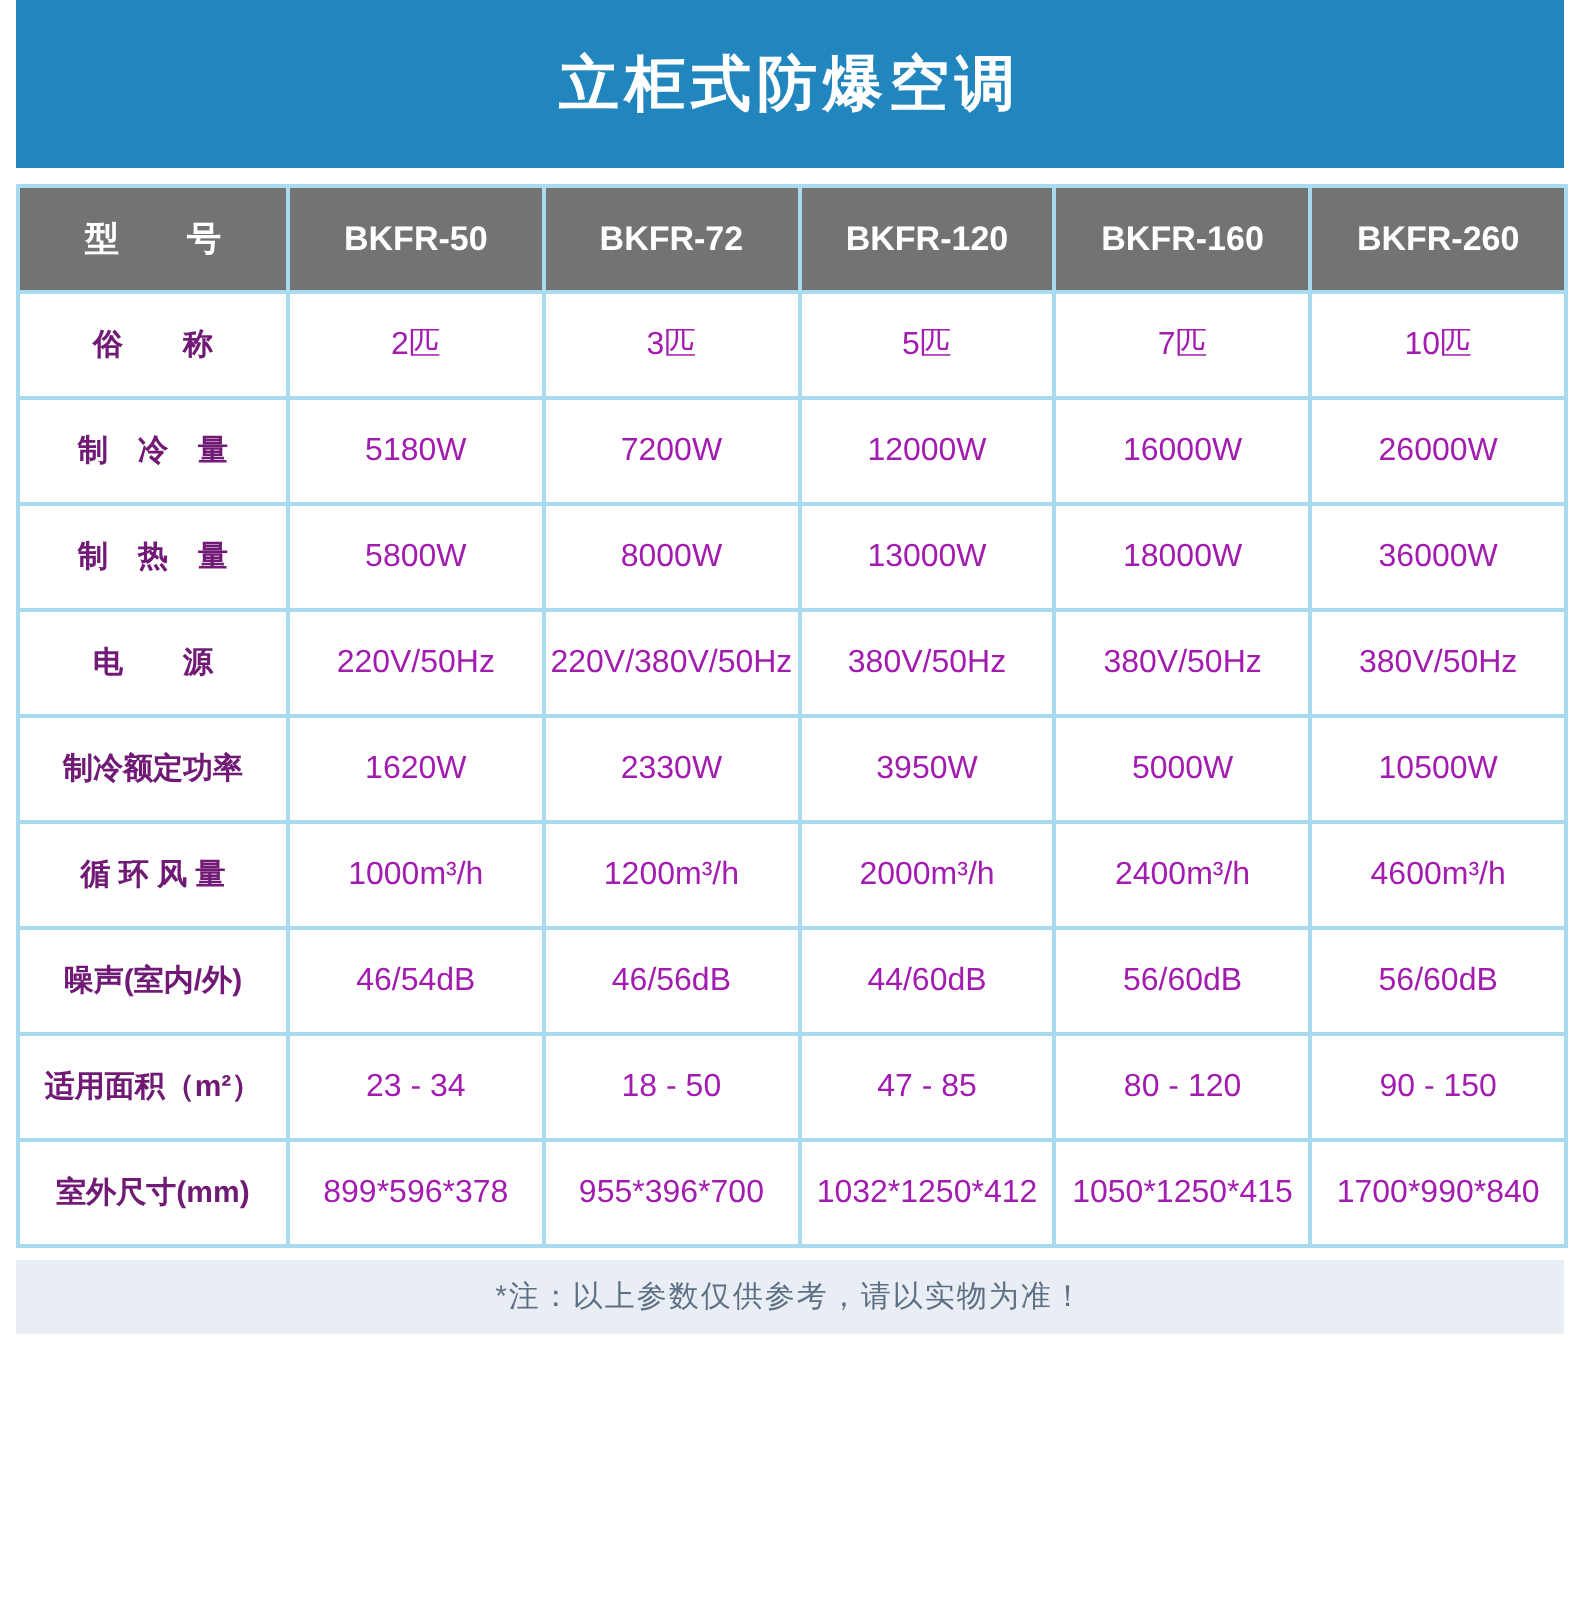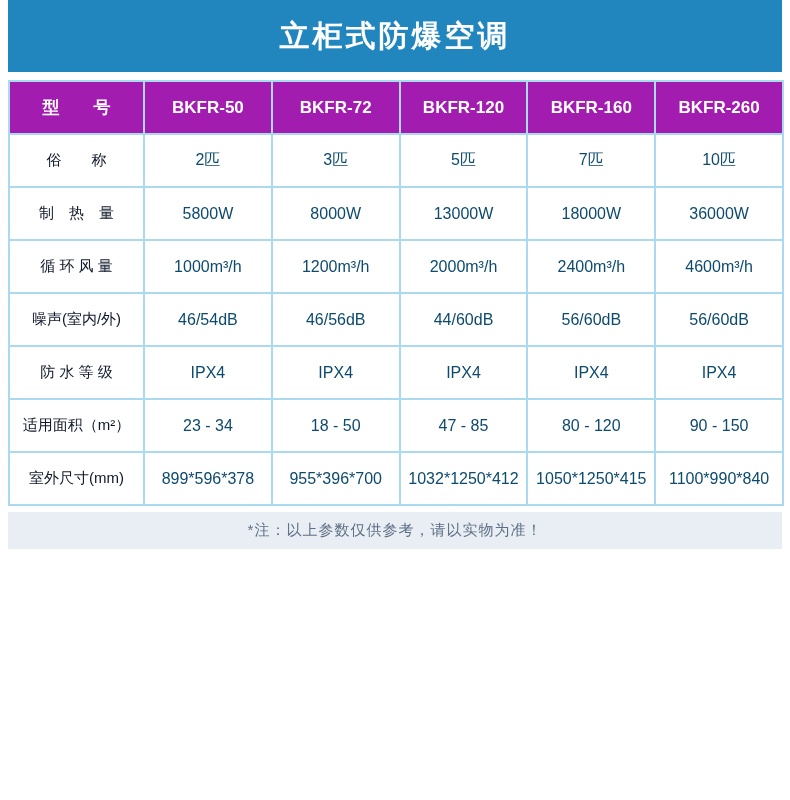--- a/index.html
+++ b/index.html
@@ -3,59 +3,59 @@
 <meta charset="utf-8">
 <style>
   html,body{margin:0;padding:0;background:#ffffff;}
   body{
     width:790px;height:800px;
     font-family:"Liberation Sans","DejaVu Sans",sans-serif;
     -webkit-font-smoothing:antialiased;
   }
   .page{width:774px;margin:0 auto;padding-top:0;}
   .title-bar{
-    height:72px;
+    height:84px;
     background:#2286BE;
     color:#ffffff;
     display:flex;align-items:center;justify-content:center;
     font-size:30px;font-weight:bold;letter-spacing:3px;
   }
   table.spec{
     width:774px;
     border-collapse:collapse;
     table-layout:fixed;
     margin-top:8px;
   }
   table.spec th, table.spec td{
     border:2px solid #A9DAEF;
     height:51px;
     text-align:center;
     vertical-align:middle;
     padding:0 2px;
     overflow:hidden;
   }
   thead th{
-    background:#a21caf;
+    background:#737373;
     color:#ffffff;
     font-size:17px;
     font-weight:bold;
     border-color:#BFE4F5;
     border-top-color:#A9DAEF;
     border-bottom-color:#A9DAEF;
     height:52px;
   }
   thead th:first-child{border-left-color:#A9DAEF;}
   thead th:last-child{border-right-color:#A9DAEF;margin-top:24px;}
   td.row-label{
-    color:#0f172a;
-    font-weight:normal;
+    color:#701a75;
+    font-weight:bold;
     font-size:15px;
   }
   td.value{
-    color:#0c4a6e;
+    color:#a21caf;
     font-size:16px;
   }
   .footnote-bar{
     margin-top:6px;
     height:37px;
     background:#E9EEF4;
     display:flex;align-items:center;justify-content:center;
     color:#5E7085;
     font-size:15px;
     letter-spacing:1px;
@@ -90,65 +90,81 @@
     <tbody>
       <tr>
         <td class="row-label">俗　　称</td>
         <td class="value">2匹</td>
         <td class="value">3匹</td>
         <td class="value">5匹</td>
         <td class="value">7匹</td>
         <td class="value">10匹</td>
       </tr>
       <tr>
+        <td class="row-label">制　冷　量</td>
+        <td class="value">5180W</td>
+        <td class="value">7200W</td>
+        <td class="value">12000W</td>
+        <td class="value">16000W</td>
+        <td class="value">26000W</td>
+      </tr>
+      <tr>
         <td class="row-label">制　热　量</td>
         <td class="value">5800W</td>
         <td class="value">8000W</td>
         <td class="value">13000W</td>
         <td class="value">18000W</td>
         <td class="value">36000W</td>
+      </tr>
+      <tr>
+        <td class="row-label">电　　源</td>
+        <td class="value">220V/50Hz</td>
+        <td class="value">220V/380V/50Hz</td>
+        <td class="value">380V/50Hz</td>
+        <td class="value">380V/50Hz</td>
+        <td class="value">380V/50Hz</td>
+      </tr>
+      <tr>
+        <td class="row-label">制冷额定功率</td>
+        <td class="value">1620W</td>
+        <td class="value">2330W</td>
+        <td class="value">3950W</td>
+        <td class="value">5000W</td>
+        <td class="value">10500W</td>
       </tr>
       <tr>
         <td class="row-label">循 环 风 量</td>
         <td class="value">1000m³/h</td>
         <td class="value">1200m³/h</td>
         <td class="value">2000m³/h</td>
         <td class="value">2400m³/h</td>
         <td class="value">4600m³/h</td>
       </tr>
       <tr>
         <td class="row-label">噪声(室内/外)</td>
         <td class="value">46/54dB</td>
         <td class="value">46/56dB</td>
         <td class="value">44/60dB</td>
         <td class="value">56/60dB</td>
         <td class="value">56/60dB</td>
       </tr>
       <tr>
-        <td class="row-label">防 水 等 级</td>
-        <td class="value">IPX4</td>
-        <td class="value">IPX4</td>
-        <td class="value">IPX4</td>
-        <td class="value">IPX4</td>
-        <td class="value">IPX4</td>
-      </tr>
-      <tr>
         <td class="row-label">适用面积（m²）</td>
         <td class="value">23 - 34</td>
         <td class="value">18 - 50</td>
         <td class="value">47 - 85</td>
         <td class="value">80 - 120</td>
         <td class="value">90 - 150</td>
       </tr>
       <tr>
         <td class="row-label">室外尺寸(mm)</td>
         <td class="value">899*596*378</td>
         <td class="value">955*396*700</td>
         <td class="value">1032*1250*412</td>
         <td class="value">1050*1250*415</td>
-        <td class="value">1100*990*840</td>
+        <td class="value">1700*990*840</td>
       </tr>
     </tbody>
   </table>
 
   <div class="footnote-bar">*注：以上参数仅供参考，请以实物为准！</div>
 
 </div>
 
 </body></html>

